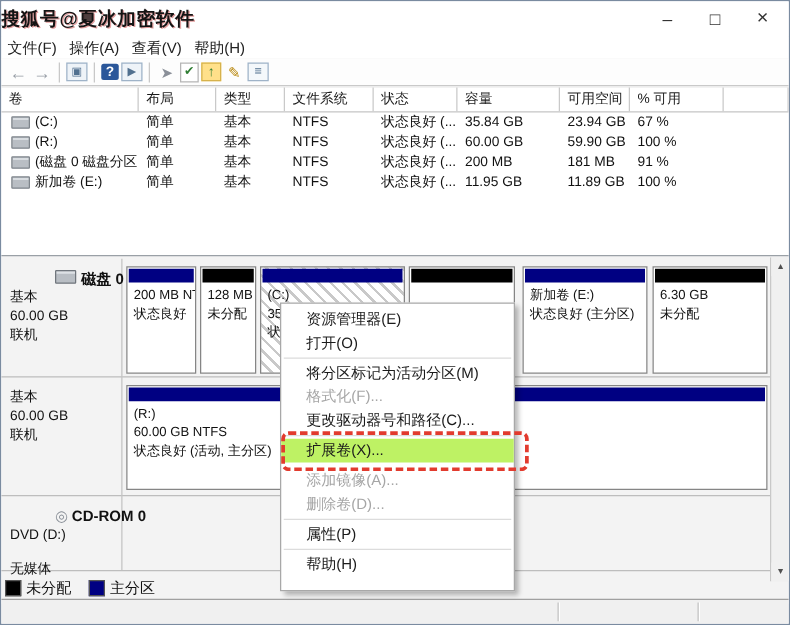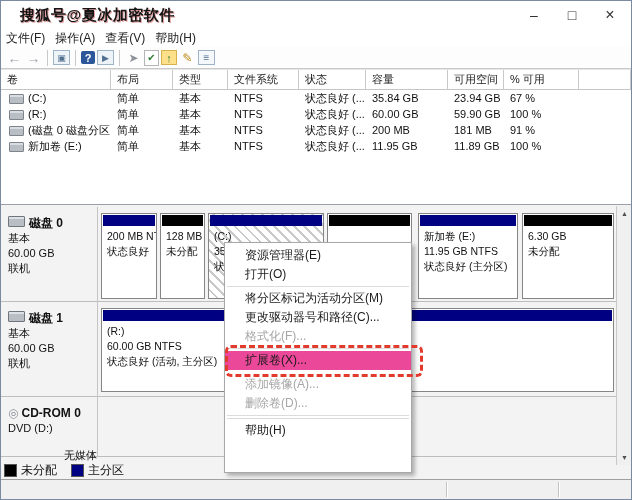--- a/index.html
+++ b/index.html
@@ -3,21 +3,21 @@
 <meta charset="utf-8">
 <style>
   html,body{margin:0;padding:0;background:#d9d9d9;}
   .window{
     position:relative;width:632px;height:500px;background:#ffffff;
     border:1px solid #7a8ba0;box-sizing:border-box;overflow:hidden;
     font-family:"Liberation Sans","DejaVu Sans",sans-serif;color:#111;
   }
   
   .titlebar{position:absolute;top:0;left:0;right:0;height:28px;background:#fff;}
-  .title-text{position:absolute;left:19px;top:5px;font-size:15px;font-weight:bold;color:#141414;
+  .title-text{position:absolute;left:0;top:5px;font-size:15px;font-weight:bold;color:#141414;
     text-shadow:1px 1px 0 rgba(190,40,40,.45);letter-spacing:.5px;}
   .winbtn{position:absolute;top:0;width:34px;height:28px;display:flex;align-items:center;justify-content:center;
     font-size:14px;color:#333;cursor:default;}
   .btn-min{right:80px}.btn-max{right:42px}.btn-close{right:4px;font-size:16px}
   
   .menubar{position:absolute;top:28px;left:0;right:0;height:18px;background:#fff;
     border-bottom:1px solid #e3e3e3;display:flex;align-items:center;font-size:12px;}
   .menubar .mitem{padding:0 5px;color:#222;}
   
   .toolbar{position:absolute;top:46px;left:0;right:0;height:22px;background:#fdfdfd;
@@ -40,51 +40,51 @@
   .trow .cell{box-sizing:border-box;padding-left:6px;white-space:nowrap;overflow:hidden;}
   .c0{width:110px}.c1{width:62px}.c2{width:55px}.c3{width:71px}
   .c4{width:67px}.c5{width:82px}.c6{width:56px}.c7{width:75px}.c8{flex:1}
   .vicon{display:inline-block;width:13px;height:8px;background:#b9bec4;border:1px solid #7e848b;
     border-radius:1px;margin:0 4px 0 2px;vertical-align:middle;box-shadow:inset 0 2px 0 #d9dde1;}
   
   .gfx{position:absolute;top:203px;left:0;right:0;height:278px;background:#f3f3f3;border-top:1px solid #9aa0a6;}
   .hline{position:absolute;left:0;width:615px;height:1px;background:#bdbdbd;}
   .dlabel{position:absolute;left:2px;width:94px;box-sizing:border-box;padding:5px 0 0 5px;
     font-size:11px;line-height:15px;}
-  .dname{font-weight:bold;font-size:12px;white-space:nowrap;}
+  .dname{font-weight:bold;font-size:12px;white-space:nowrap;margin-left:36px;}
   .dico{display:inline-block;width:15px;height:9px;background:#b9bec4;border:1px solid #70767d;
     border-radius:1px;margin-right:4px;box-shadow:inset 0 2px 0 #dde1e5;}
   .cdico{color:#8a9098;font-size:12px;margin-right:3px;}
   .labelsep{position:absolute;left:96px;width:1px;background:#c4c4c4;}
   .pbox{position:absolute;background:#fff;border:1px solid #858585;box-sizing:border-box;
     padding:15px 5px 0 5px;font-size:10.5px;line-height:15px;overflow:hidden;}
   .pbox span{display:block;white-space:nowrap;}
   .pbar{position:absolute;top:1px;left:1px;right:1px;height:11px;}
   .hatch{background:repeating-linear-gradient(45deg,#ffffff 0 5px,#c9c9c9 5px 7px);}
-  .media-gap{margin-top:12px;text-align:right;}
+  .media-gap{margin-top:12px;}
   
   .legend{position:absolute;left:3px;top:257px;display:flex;align-items:center;font-size:12px;}
   .swatch{width:11px;height:11px;display:inline-block;margin-right:4px;border:1px solid #555;}
   .legend .litem{display:flex;align-items:center;margin-right:14px;}
   
   .scrollbar{position:absolute;left:615px;top:1px;width:16px;height:259px;background:#f0f0f0;
     border-left:1px solid #c8c8c8;box-sizing:border-box;}
   .sarrow{position:absolute;left:0;width:15px;height:15px;display:flex;align-items:center;justify-content:center;
     font-size:7px;color:#505050;background:#f0f0f0;}
   .sarrow.down{bottom:0;}
   
   .statusbar{position:absolute;left:0;right:0;bottom:0;height:19px;background:#f0f0f0;border-top:1px solid #a0a0a0;}
   .vsep{position:absolute;top:2px;bottom:2px;width:1px;background:#c2c2c2;box-shadow:1px 0 0 #ffffff;}
   
   .ctxmenu{position:absolute;left:223px;top:241px;width:188px;height:231px;background:#fff;
     border:1px solid #a8a8a8;box-shadow:3px 3px 4px rgba(0,0,0,.28);z-index:10;box-sizing:border-box;
     font-size:12px;padding-top:3px;}
   .mi{height:19px;line-height:19px;padding-left:20px;color:#1b1b1b;white-space:nowrap;}
   .mi.dis{color:#a6a6a6;}
-  .mi.hl{background:#ec4899;}
+  .mi.hl{background:#bef264;}
   .msep{height:1px;background:#dcdcdc;margin:2px 2px;}
   .reddash{position:absolute;left:224px;top:344px;width:192px;height:26px;z-index:11;
     border:3px dashed #e23b2e;border-radius:6px;pointer-events:none;}
 </style>
 </head>
 <body>
 
 <div class="window">
 
   <div class="titlebar">
@@ -200,31 +200,29 @@
       <span>(C:)</span>
       <span>35.84 GB NTFS</span>
       <span>状态良好 (</span>
     </div>
     <div class="pbox" style="left:326px;top:8px;width:85px;height:86px">
       <i class="pbar" style="background: rgb(0, 0, 0);"></i>
     </div>
     <div class="pbox" style="left:417px;top:8px;width:100px;height:86px">
       <i class="pbar" style="background: rgb(0, 0, 130);"></i>
       <span>新加卷  (E:)</span>
-      <span>11.95 GB NTFS</span>
       <span>状态良好 (主分区)</span>
     </div>
     <div class="pbox" style="left:521px;top:8px;width:92px;height:86px">
       <i class="pbar" style="background: rgb(0, 0, 0);"></i>
       <span>6.30 GB</span>
       <span>未分配</span>
     </div>
 
     <div class="dlabel" style="top:101px">
-      <div class="dname"><span class="dico"></span><span>磁盘 1</span></div>
       <div>基本</div>
       <div>60.00 GB</div>
       <div>联机</div>
     </div>
 
     <div class="pbox" style="left:100px;top:103px;width:513px;height:84px">
       <i class="pbar" style="background: rgb(0, 0, 130);"></i>
       <span>(R:)</span>
       <span>60.00 GB NTFS</span>
       <span>状态良好 (活动, 主分区)</span>
@@ -256,27 +254,28 @@
   <div class="statusbar">
     <div class="vsep" style="left:445px"></div>
     <div class="vsep" style="left:557px"></div>
   </div>
 
   <div class="ctxmenu">
     <div class="mi">资源管理器(E)</div>
     <div class="mi">打开(O)</div>
     <div class="msep"></div>
     <div class="mi">将分区标记为活动分区(M)</div>
+    <div class="mi dis">格式化(F)...</div>
     <div class="mi">更改驱动器号和路径(C)...</div>
-    <div class="mi dis">格式化(F)...</div>
     <div class="msep"></div>
     <div class="mi hl">扩展卷(X)...</div>
     <div class="msep" style="background:transparent"></div>
     <div class="mi dis">添加镜像(A)...</div>
     <div class="mi dis">删除卷(D)...</div>
     <div class="msep"></div>
+    <div class="mi">属性(P)</div>
     <div class="msep"></div>
     <div class="mi">帮助(H)</div>
   </div>
 
   <div class="reddash"></div>
 
 </div>
 
 </body></html>

